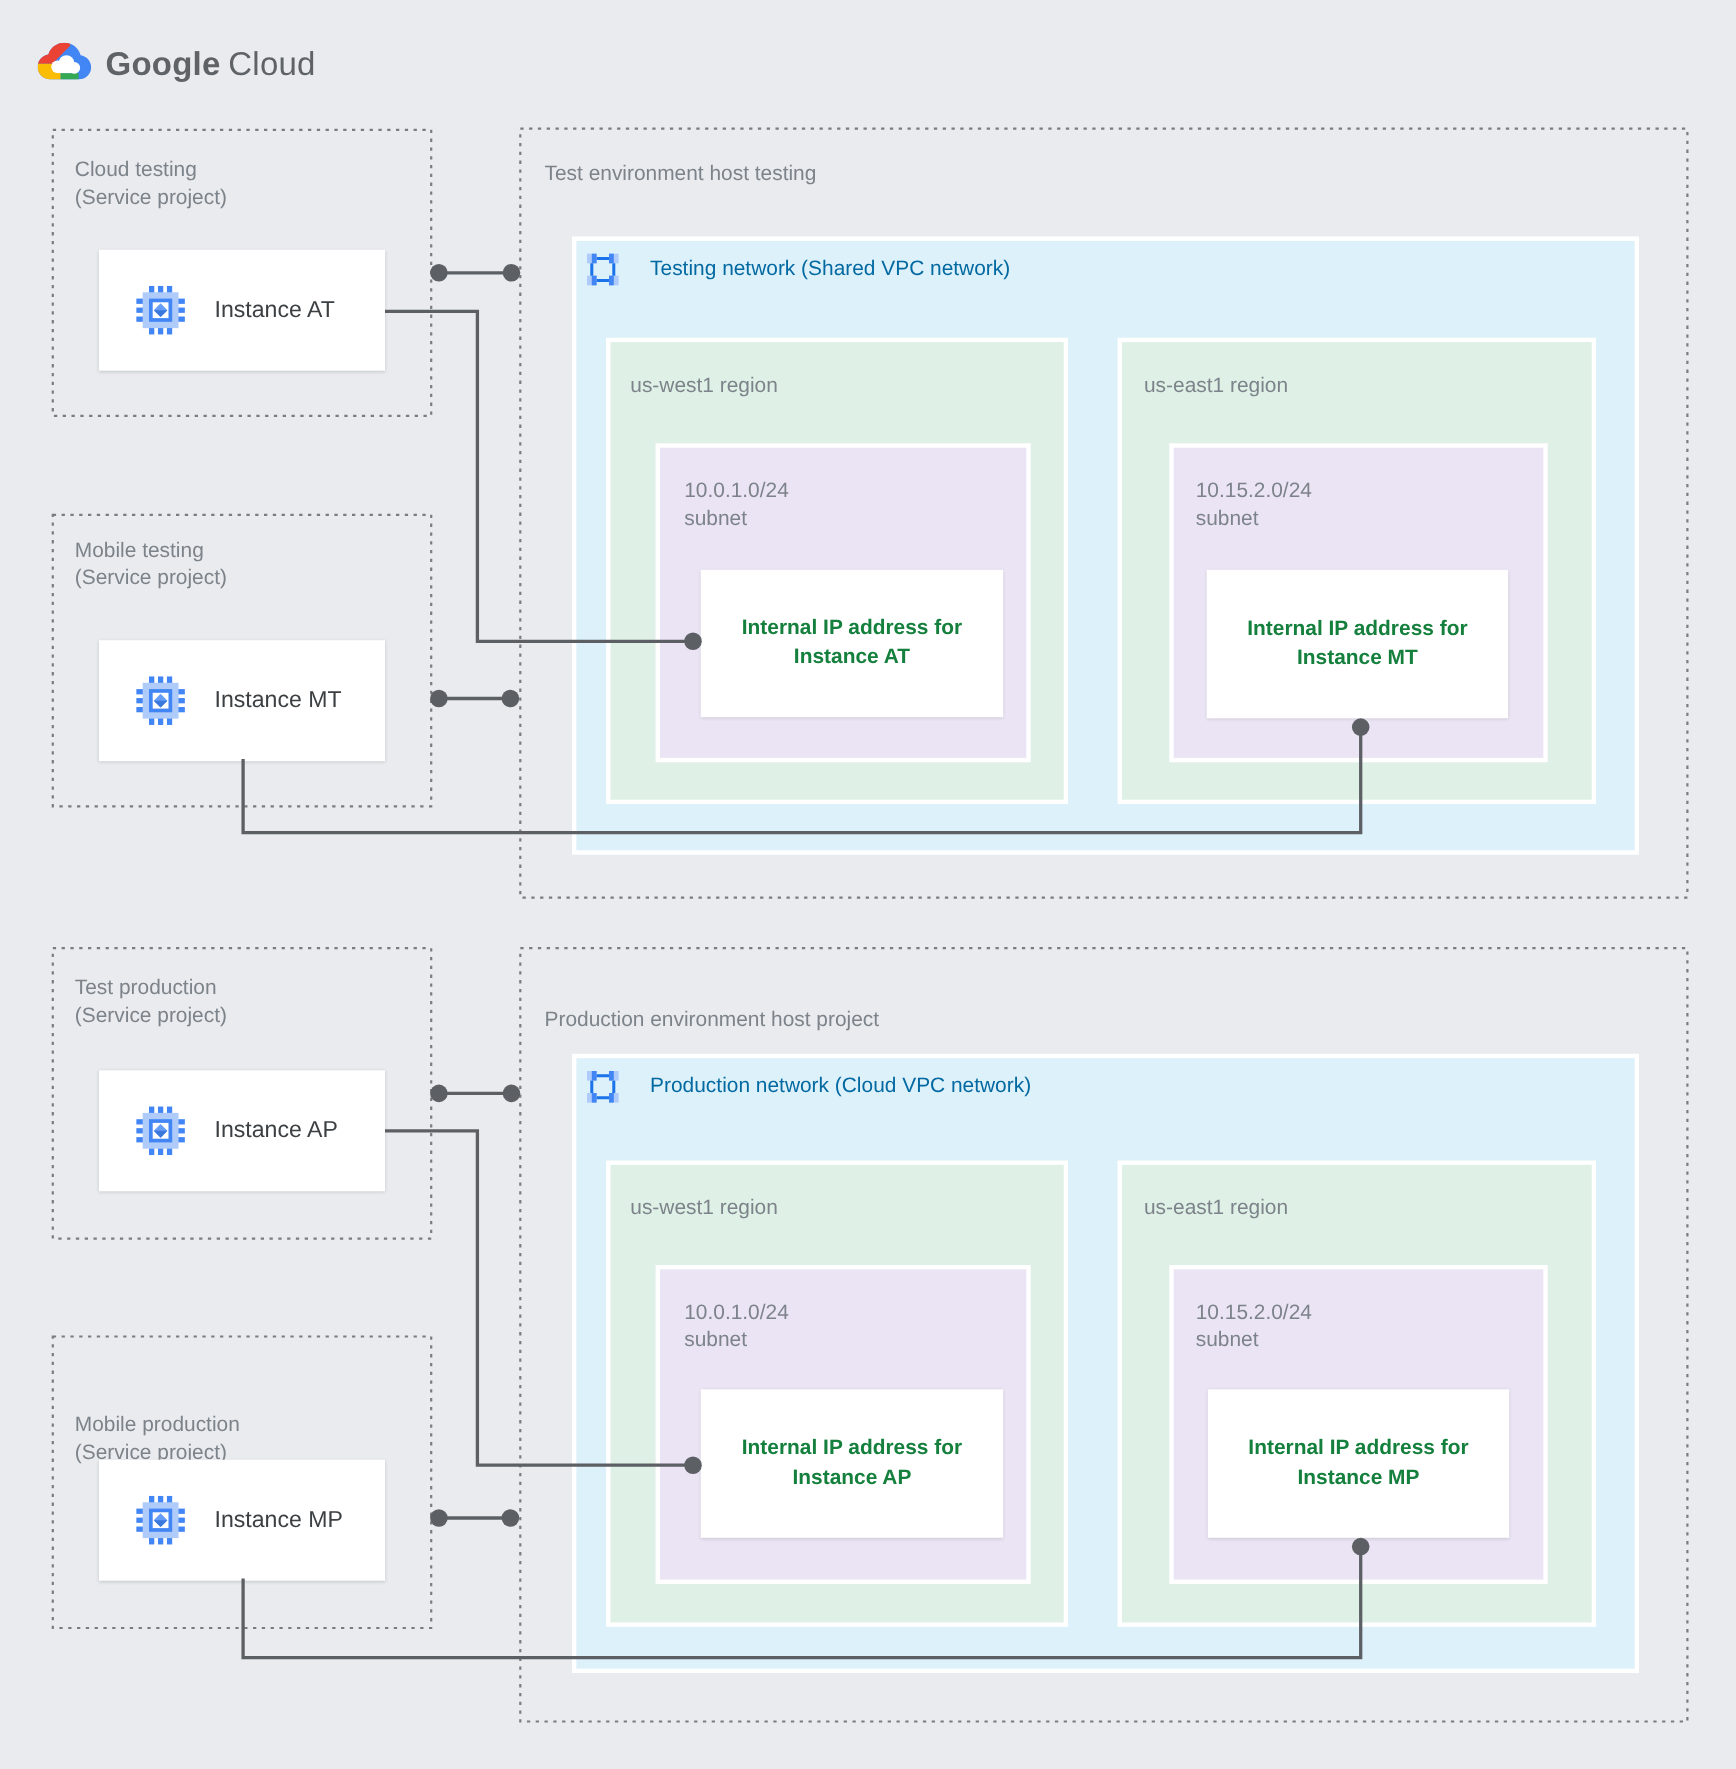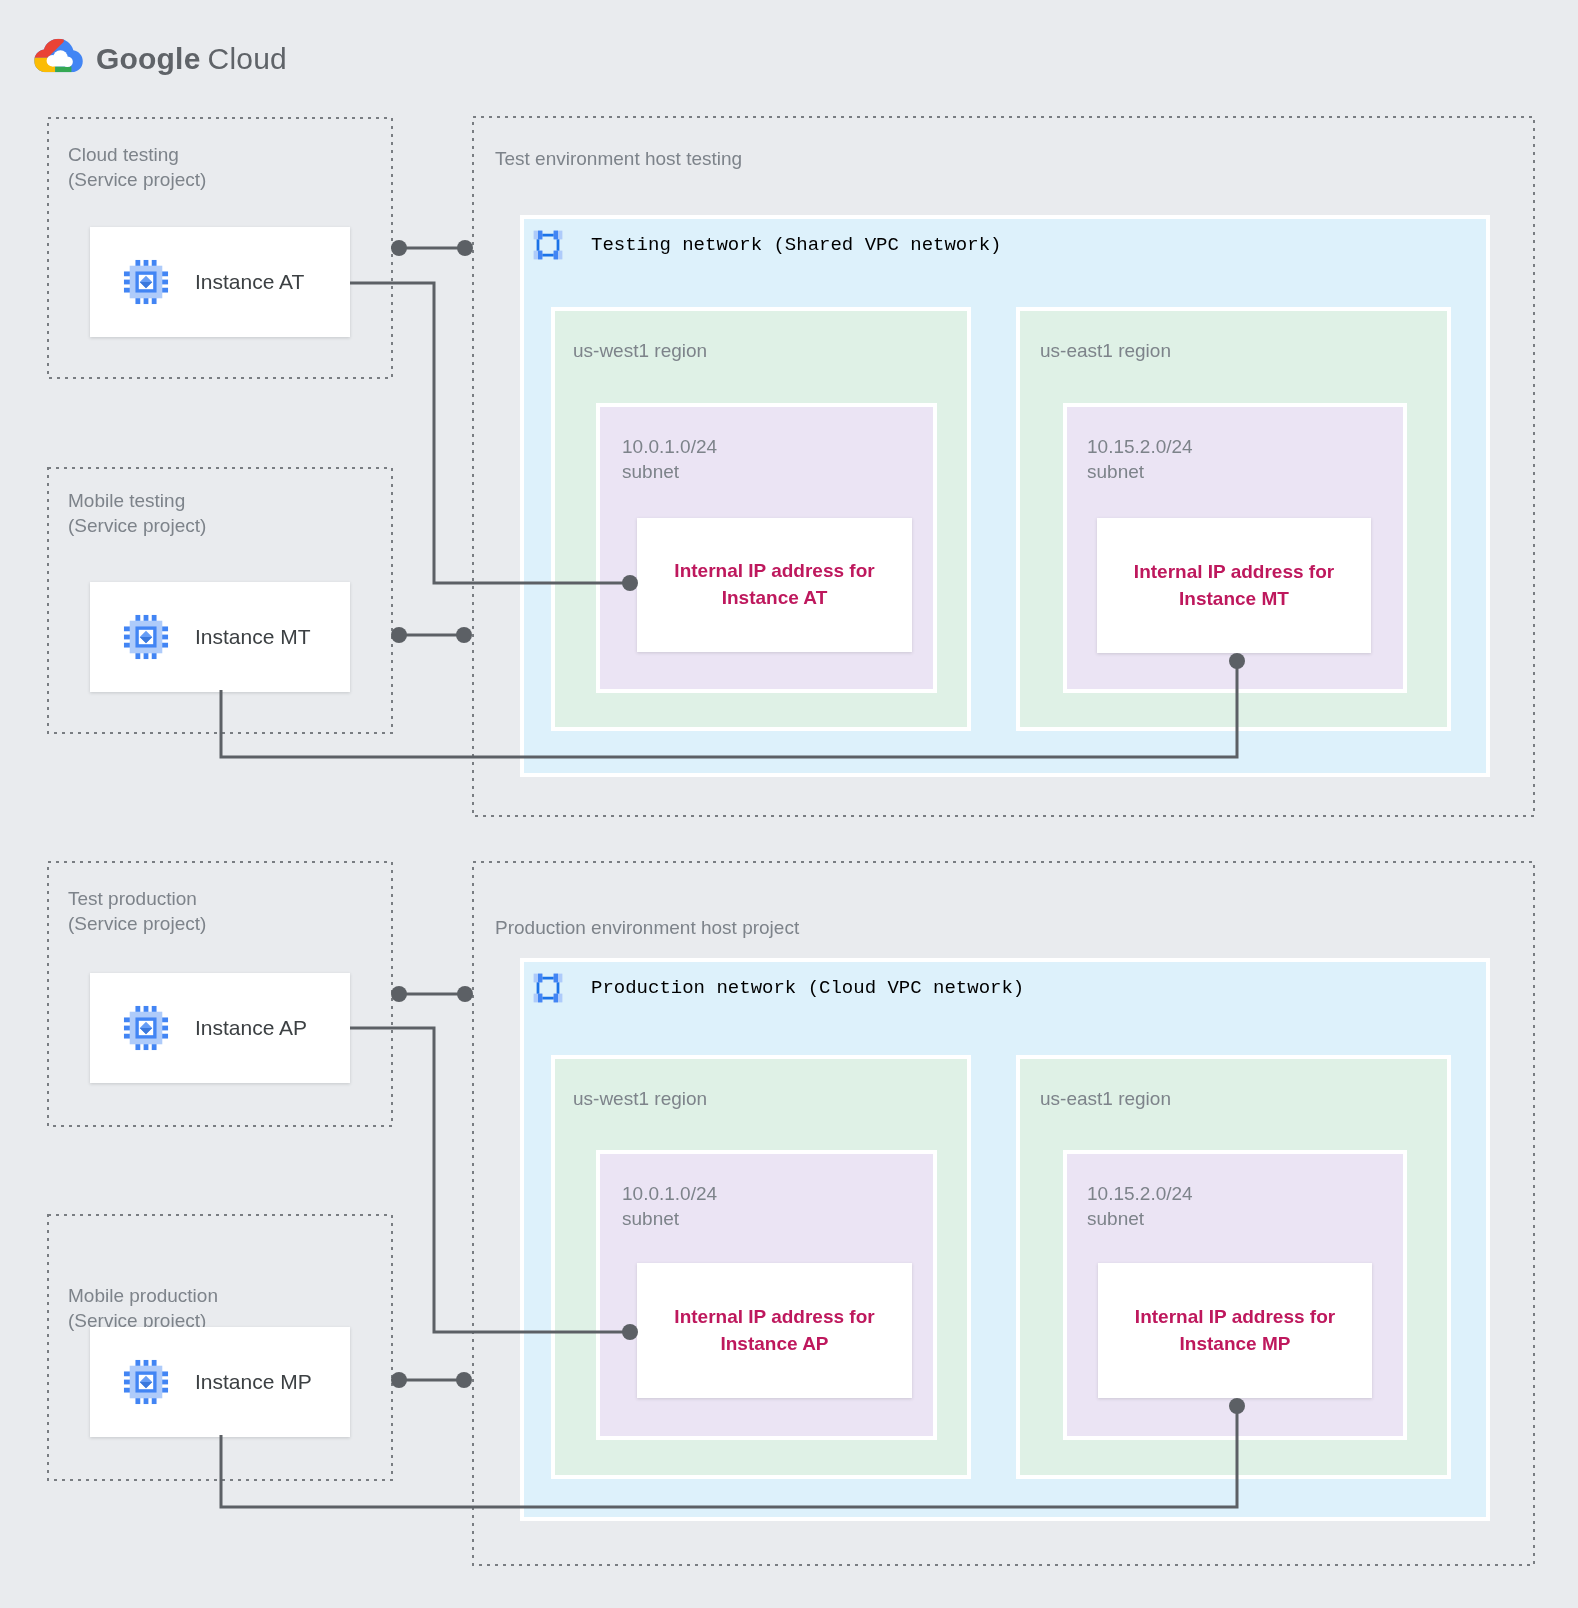--- a/index.html
+++ b/index.html
@@ -14,31 +14,31 @@
   .logo-text .c{font-weight:400;margin-left:7px;}
   
   .lbl{position:absolute;color:#7d838a;font-size:19px;line-height:1.32;white-space:pre-line;}
   
   .net{position:absolute;background:#ddf1fb;border:4px solid #ffffff;box-sizing:border-box;}
   .region{position:absolute;background:#dff1e6;border:4px solid #ffffff;box-sizing:border-box;}
   .subnet{position:absolute;background:#ebe4f4;border:4px solid #ffffff;box-sizing:border-box;}
   .ipbox{
     position:absolute;background:#ffffff;box-shadow:0 1px 3px rgba(60,64,67,.18);
     display:flex;flex-direction:column;align-items:center;justify-content:center;
-    color:#be185d;font-weight:700;font-size:19px;line-height:1.4;text-align:center;
+    color:#15803d;font-weight:700;font-size:19px;line-height:1.4;text-align:center;
   }
   .instance{
     position:absolute;left:90px;width:260px;height:110px;background:#ffffff;
     box-shadow:0 1px 3px rgba(60,64,67,.2);display:flex;align-items:center;
   }
   .instance .chip{margin-left:33px;width:46px;height:46px;flex:0 0 auto;}
   .instance .iname{margin-left:26px;color:#3c4043;font-size:21px;}
   .nethead{position:absolute;display:flex;align-items:center;gap:28px;}
   .nethead .vpc{width:30px;height:30px;flex:0 0 auto;}
-  .nethead .ntext{color:#000000;font-size:19px;font-family:Liberation Mono, monospace;}
+  .nethead .ntext{color:#0369a1;font-size:19px;}
   
   svg.overlay{position:absolute;left:0;top:0;pointer-events:none;}
   .conn{stroke:#5c6065;stroke-width:3;fill:none;}
   .dot{fill:#5c6065;stroke:none;}
   .dashbox{fill:none;stroke:#797d82;stroke-width:2;stroke-dasharray:3 5;}
 </style>
 </head>
 <body>
 
 <div class="canvas">

